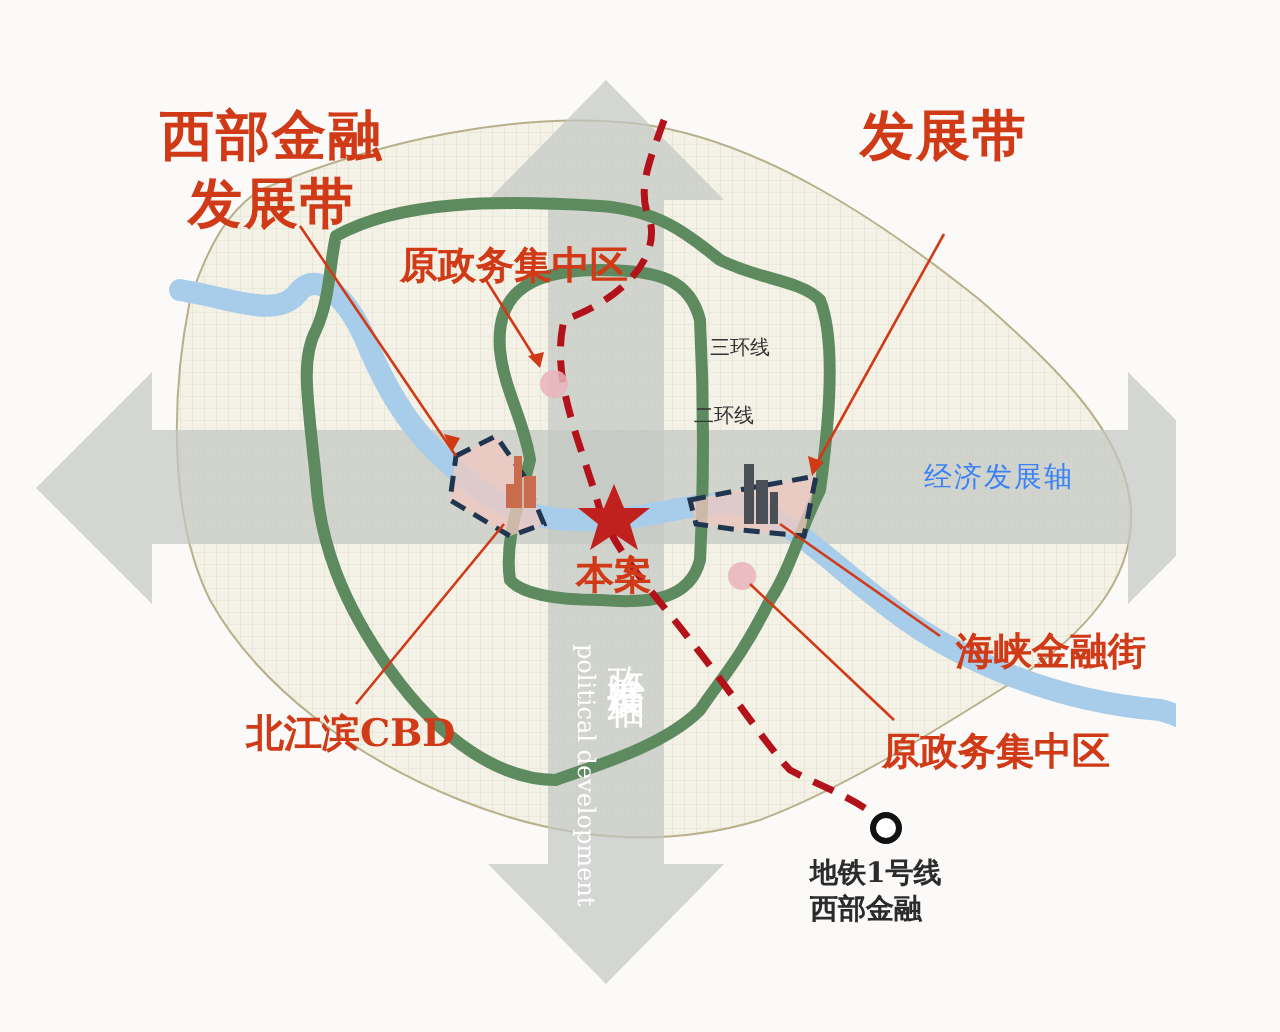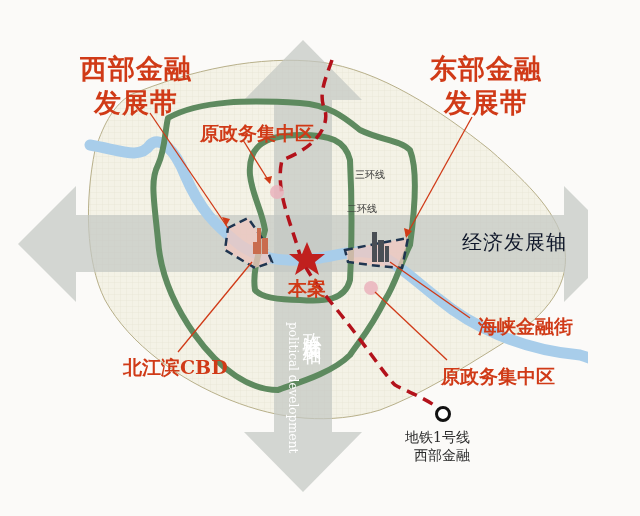--- a/index.html
+++ b/index.html
@@ -2,22 +2,22 @@
 <html><head>
 <meta charset="utf-8">
 <style>
   html,body{margin:0;padding:0;background:#fbfaf8;}
   #stage{position:relative;width:588px;height:516px;overflow:hidden;background:#fbfaf8;font-family:"DejaVu Serif","Liberation Serif",serif;}
   svg{position:absolute;left:0;top:0;}
   .lbl{position:absolute;white-space:nowrap;line-height:1;}
   .title-big{color:#d03a17;font-weight:bold;font-size:27px;letter-spacing:1px;text-align:center;line-height:34px;}
   .red-lbl{color:#d03a17;font-weight:bold;font-size:19px;}
   .dark-lbl{color:#333;font-size:10px;margin-top:42px;}
-  .black-lbl{color:#2b2b2b;font-weight:normal;font-size:14px;text-align:right;line-height:18px;}
-  .axis-cn{color:#0f172a;font-size:20px;letter-spacing:1px;}
+  .black-lbl{color:#2b2b2b;font-weight:bold;font-size:14px;text-align:left;line-height:18px;}
+  .axis-cn{color:#3b82f6;font-size:14px;letter-spacing:1px;}
   .axis-en{color:#ffffff;font-size:13px;}
   .vert-cn{color:#ffffff;font-size:19px;writing-mode:vertical-rl;letter-spacing:3px;}
   .vert-en{color:#ffffff;font-size:12px;writing-mode:vertical-rl;}
 </style>
 </head>
 <body>
 
 <div id="stage">
   <svg width="640" height="516" viewBox="0 0 640 516">
     <defs>
@@ -76,21 +76,20 @@
     <polygon points="406,238 404,228 412,231" fill="#d03a17"></polygon>
 
     <circle cx="443" cy="414" r="6.5" fill="#ffffff" stroke="#111" stroke-width="3"></circle>
   </svg>
 
   <div class="lbl title-big" style="left:80px;top:52px;">
     <div>西部金融</div>
     <div>发展带</div>
   </div>
   <div class="lbl title-big" style="left:430px;top:52px;">
-    <div>东部金融</div>
     <div>发展带</div>
   </div>
 
   <div class="lbl red-lbl" style="left:200px;top:124px;">原政务集中区</div>
   <div class="lbl dark-lbl" style="left:355px;top:128px;">三环线</div>
   <div class="lbl dark-lbl" style="left:347px;top:162px;">二环线</div>
   <div class="lbl red-lbl" style="left:288px;top:279px;">本案</div>
   <div class="lbl red-lbl" style="left:123px;top:358px;">北江滨CBD</div>
   <div class="lbl red-lbl" style="left:478px;top:317px;">海峡金融街</div>
   <div class="lbl red-lbl" style="left:441px;top:367px;">原政务集中区</div>

